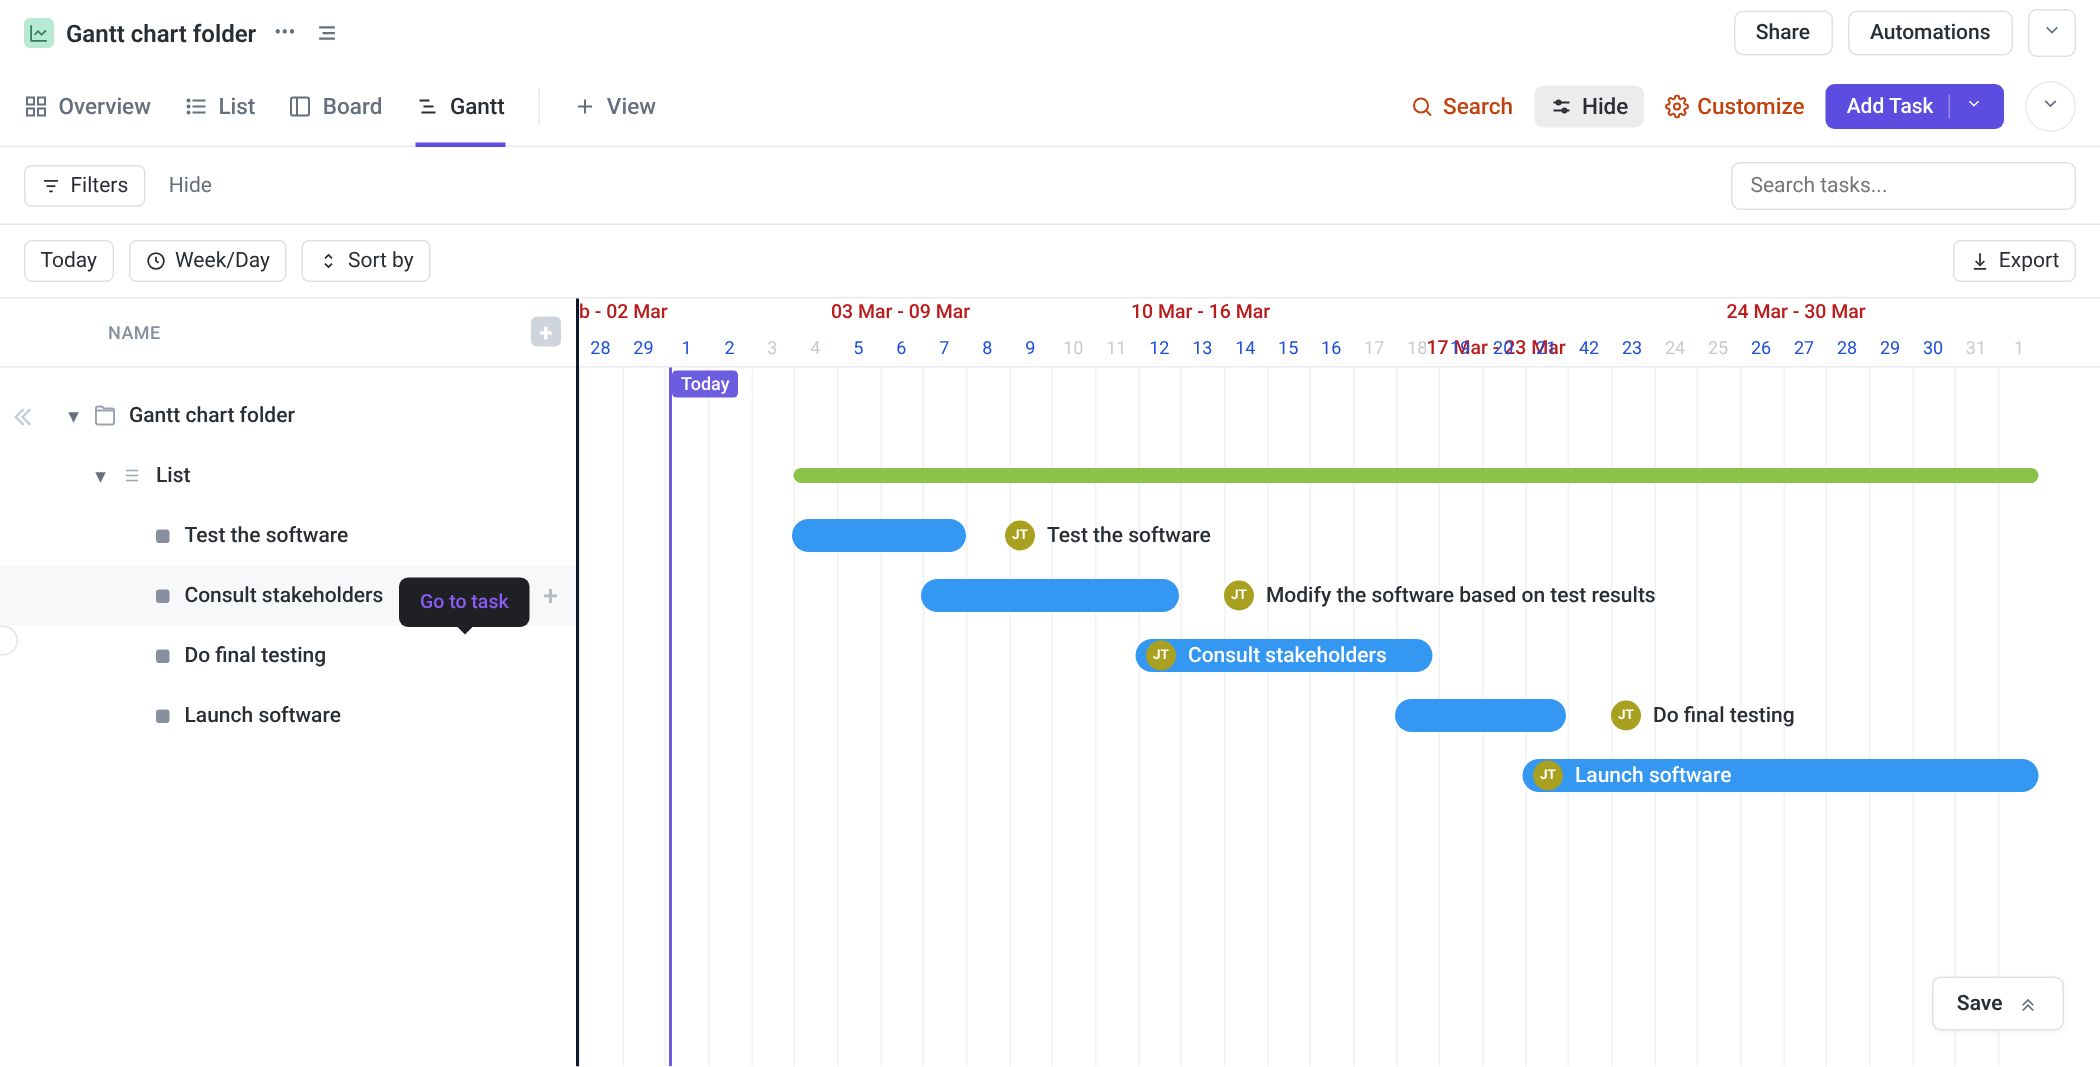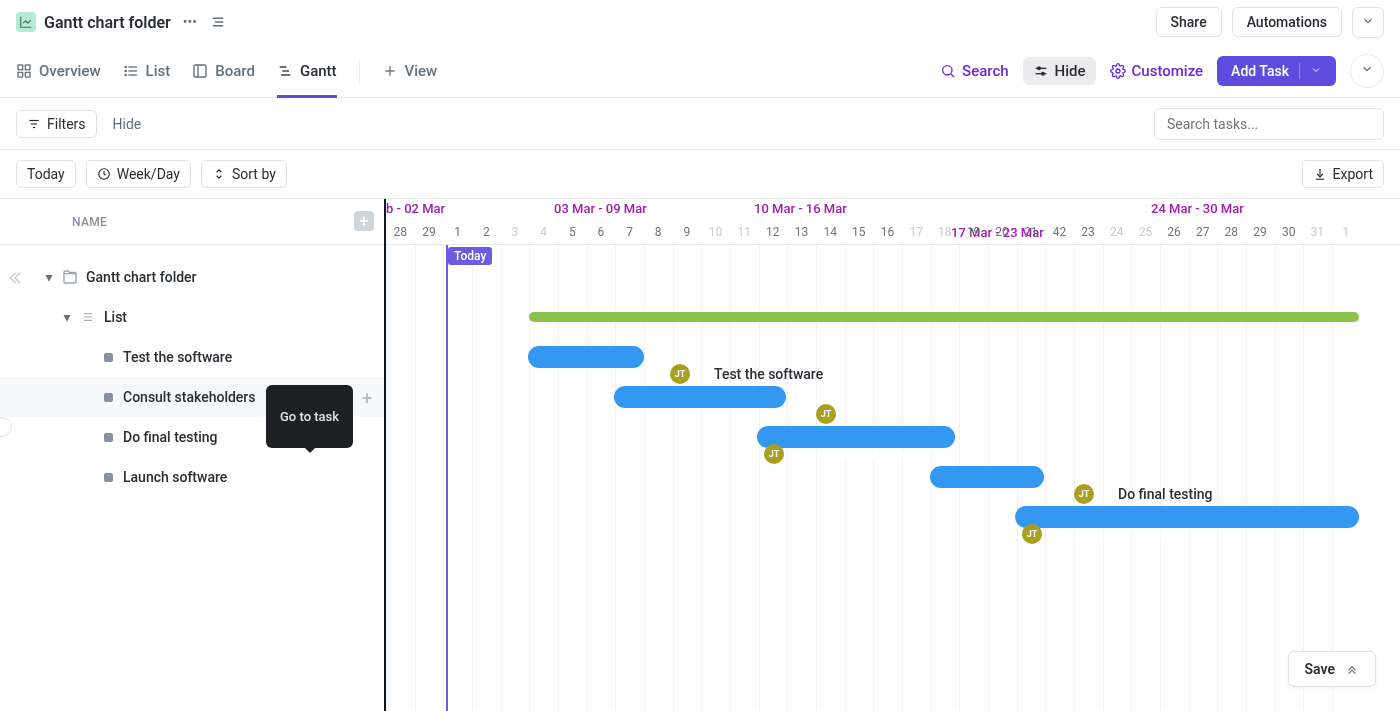--- a/index.html
+++ b/index.html
@@ -21,21 +21,21 @@
 
 
 .tabsbar { display:flex; align-items:center; justify-content:space-between; padding: 0 16px; border-bottom: 1px solid #e8eaed; height: 54px; }
 .view-tabs { display:flex; align-items:center; gap: 22px; height:100%; }
 .view-tab { display:flex; align-items:center; gap:7px; color:#656f7d; font-weight:500; font-size:15px; cursor:pointer; height:100%; position:relative; }
 .view-tab.active { color:#292d34; }
 .view-tab.active::after { content:''; position:absolute; bottom:-1px; left:0; right:0; height:3px; background:#5c4de0; }
 .view-tab svg { width:16px; height:16px; stroke:currentColor; fill:none; stroke-width:2; }
 .tabs-divider { width:1px; height: 24px; background:#e8eaed; }
 .right-tools { display:flex; align-items:center; gap: 14px; }
-.tool-item { display:flex; align-items:center; gap:6px; color:#6d28d9; font-weight:500; cursor:pointer; font-size:15px; }
+.tool-item { display:flex; align-items:center; gap:6px; color:#c2410c; font-weight:500; cursor:pointer; font-size:15px; }
 .tool-item svg { width:16px; height:16px; stroke:currentColor; fill:none; stroke-width:2; }
 .tool-item.hide-active { background:#ececef; padding:5px 10px; border-radius:6px; color:#292d34; }
 .add-task-btn { background:#5c4de0; color:#fff; padding:7px 14px; border-radius:6px; font-weight:500; font-size:14px; cursor:pointer; display:flex; align-items:center; gap:10px; }
 .add-task-btn .divider { width:1px; height:16px; background:rgba(255,255,255,.35); }
 .circle-btn { width:34px; height:34px; border:1px solid #e8eaed; border-radius:50%; display:flex; align-items:center; justify-content:center; cursor:pointer; }
 
 
 .filters-row { display:flex; align-items:center; justify-content:space-between; padding: 10px 16px; border-bottom:1px solid #e8eaed; height:52px; }
 .filters-left { display:flex; align-items:center; gap:16px; }
 .small-btn { border:1px solid #dfe1e6; background:#fff; padding:5px 10px; border-radius:5px; font-size:14px; color:#292d34; cursor:pointer; display:flex; align-items:center; gap:6px; }
@@ -68,43 +68,43 @@
 .folder-icon-sm svg { width:16px; height:16px; stroke:#9aa4b2; fill:none; stroke-width:2; }
 .list-icon-sm svg { width:16px; height:16px; stroke:#9aa4b2; fill:none; stroke-width:1.5; }
 .status-dot { width:9px; height:9px; border-radius:2px; background:#87909e; margin-right:10px; flex-shrink:0; }
 .tree-row .label { white-space:nowrap; overflow:hidden; text-overflow:ellipsis; }
 .row-actions { margin-left:auto; display:none; align-items:center; gap:8px; color:#7b68ee; }
 .tree-row.hover .row-actions { display:flex; }
 .tree-row.hover { background: #f7f8f9; }
 .go-arrow svg { width:18px; height:14px; stroke:currentColor; fill:none; stroke-width:2; }
 .plus-sm { color:#b6bcc6; font-size:18px; cursor:pointer; }
 
-.tooltip { position:absolute; background:#1e2024; color:#e5e5e5; font-size:13px; font-weight:500; padding:24px 14px; border-radius:6px; left:266px; top:186px; white-space:nowrap; }
+.tooltip { position:absolute; background:#1e2024; color:#8b5cf6; font-size:13px; font-weight:500; padding:9px 14px; border-radius:6px; left:266px; top:186px; white-space:nowrap; }
 .tooltip::after { content:''; position:absolute; bottom:-5px; left:50%; transform:translateX(-50%); border:5px solid transparent; border-top-color:#1e2024; border-bottom:none; }
 
 
 .timeline { flex:1; position:relative; overflow:hidden; }
 .timeline-header { height:46px; border-bottom:1px solid #e8eaed; position:relative; }
-.week-labels { position:absolute; top:2px; left:0; right:0; height:18px; font-size:13px; color:#a21caf; }
+.week-labels { position:absolute; top:2px; left:0; right:0; height:18px; font-size:13px; color:#b91c1c; }
 .week-label { position:absolute; font-weight:500; }
 .day-row { position:absolute; bottom:0; left:0; right:0; height:24px; display:flex; }
-.day-cell { width:28.67px; text-align:center; font-size:12px; color:#737373; line-height:24px; flex-shrink:0; position:relative; }
+.day-cell { width:28.67px; text-align:center; font-size:12px; color:#1d4ed8; line-height:24px; flex-shrink:0; position:relative; }
 .day-cell.weekend { color: #c5cbd3; }
 .today-pill-badge { position:absolute; top:48px; background:#6b5ce0; color:#fff; font-size:12px; padding:2px 6px; border-radius:3px; font-weight:500; z-index:4; }
 
 .timeline-body { position:absolute; top:46px; left:0; right:0; bottom:0; }
 .grid-lines { position:absolute; inset:0; }
 .grid-line { position:absolute; top:0; bottom:0; width:1px; background:#f0f1f3; }
 .today-line { position:absolute; top:0; bottom:0; width:2px; background:#6b5ce0; z-index:3; }
 
 .bar-row { position:absolute; left:0; right:0; height:40px; }
 .bar { position:absolute; height:22px; top:9px; border-radius:11px; }
 .bar.summary { background:#8bc34a; height:10px; top:15px; border-radius:5px; }
 .bar.task { background:#3498f3; }
-.bar-label { position:absolute; top:9px; height:22px; display:flex; align-items:center; gap:24px; font-size:14px; font-weight:500; white-space:nowrap;margin-top:17px; }
+.bar-label { position:absolute; top:9px; height:22px; display:flex; align-items:center; gap:8px; font-size:14px; font-weight:500; white-space:nowrap; }
 .bar-label.outside { color:#292d34; }
 .bar-label.inside { color:#fff; }
 .assignee { width:20px; height:20px; border-radius:50%; background:#a8a01e; display:flex; align-items:center; justify-content:center; font-size:9px; font-weight:700; color:#fff; flex-shrink:0; }
 
 
 .save-btn { position:absolute; bottom:24px; right:24px; background:#fff; border:1px solid #dfe1e6; padding:9px 16px; border-radius:6px; font-weight:600; display:flex; align-items:center; gap:10px; cursor:pointer; box-shadow:0 1px 4px rgba(0,0,0,0.06); }
 .save-btn svg { width:14px; height:14px; stroke:#656f7d; fill:none; stroke-width:2; }
 
 .chev svg { width:14px; height:14px; stroke:#656f7d; fill:none; stroke-width:2; }
 .chev-white svg { width:12px; height:12px; stroke:#fff; fill:none; stroke-width:2; }
@@ -429,20 +429,21 @@
             <div class="bar task" style="left: 142px; width: 116px;"></div>
             <div class="bar-label outside" style="left: 284px;">
               <span class="assignee">JT</span>
               <span>Test the software</span>
             </div>
           </div>
           <div class="bar-row" style="top: 132px;">
             <div class="bar task" style="left: 228px; width: 172px;"></div>
             <div class="bar-label outside" style="left: 430px;">
               <span class="assignee">JT</span>
+              <span>Modify the software based on test results</span>
             </div>
           </div>
           <div class="bar-row" style="top: 172px;">
             <div class="bar task" style="left: 371px; width: 198px;"></div>
             <div class="bar-label inside" style="left: 378px;">
               <span class="assignee">JT</span>
               <span>Consult stakeholders</span>
             </div>
           </div>
           <div class="bar-row" style="top: 212px;">

